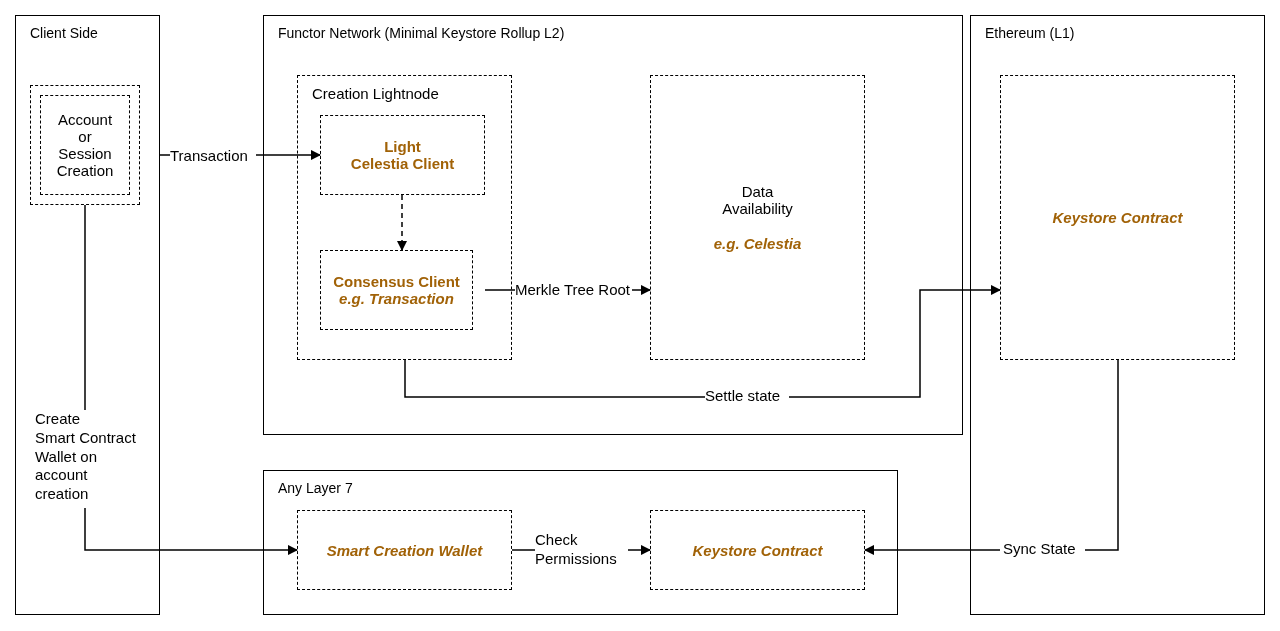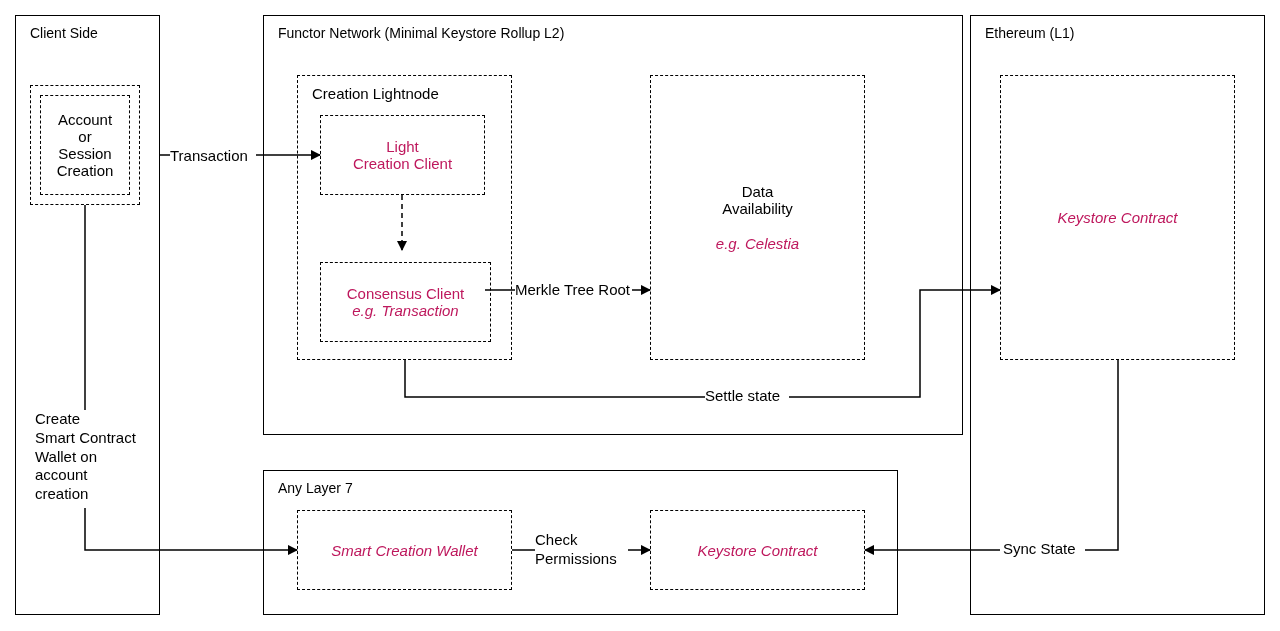--- a/index.html
+++ b/index.html
@@ -33,21 +33,22 @@
     color: #000;
   }
   .label {
     position: absolute;
     font-size: 15px;
     text-align: left;
     color: #000;
     line-height: 1.25;
   }
   .grey {
-    color: #be185d;
+    color: #a16207;
+    font-weight: bold;
   }
   .italic {
     font-style: italic;
   }
   .center-content {
     display: flex;
     flex-direction: column;
     align-items: center;
     justify-content: center;
     text-align: center;
@@ -77,24 +78,24 @@
   </div>
 
   <div class="box" style="left:263px; top:15px; width:700px; height:420px;"></div>
   <div class="title" style="left:278px; top:25px;">Functor Network (Minimal Keystore Rollup L2)</div>
 
   <div class="box dashed" style="left:297px; top:75px; width:215px; height:285px;"></div>
   <div class="label" style="left:312px; top:85px; text-align:left;">Creation Lightnode</div>
 
   <div class="box dashed center-content grey" style="left:320px; top:115px; width:165px; height:80px;">
     <div>Light</div>
-    <div>Creation Client</div>
+    <div>Celestia Client</div>
   </div>
 
-  <div class="box dashed center-content" style="left:320px; top:262px; width:171px; height:80px;">
+  <div class="box dashed center-content" style="left:320px; top:250px; width:153px; height:80px;">
     <div class="grey">Consensus Client</div>
     <div class="grey italic">e.g. Transaction</div>
   </div>
 
   <div class="box dashed center-content" style="left:650px; top:75px; width:215px; height:285px;">
     <div>Data</div>
     <div style="margin-bottom:18px;">Availability</div>
     <div class="grey italic">e.g. Celestia</div>
   </div>
 

